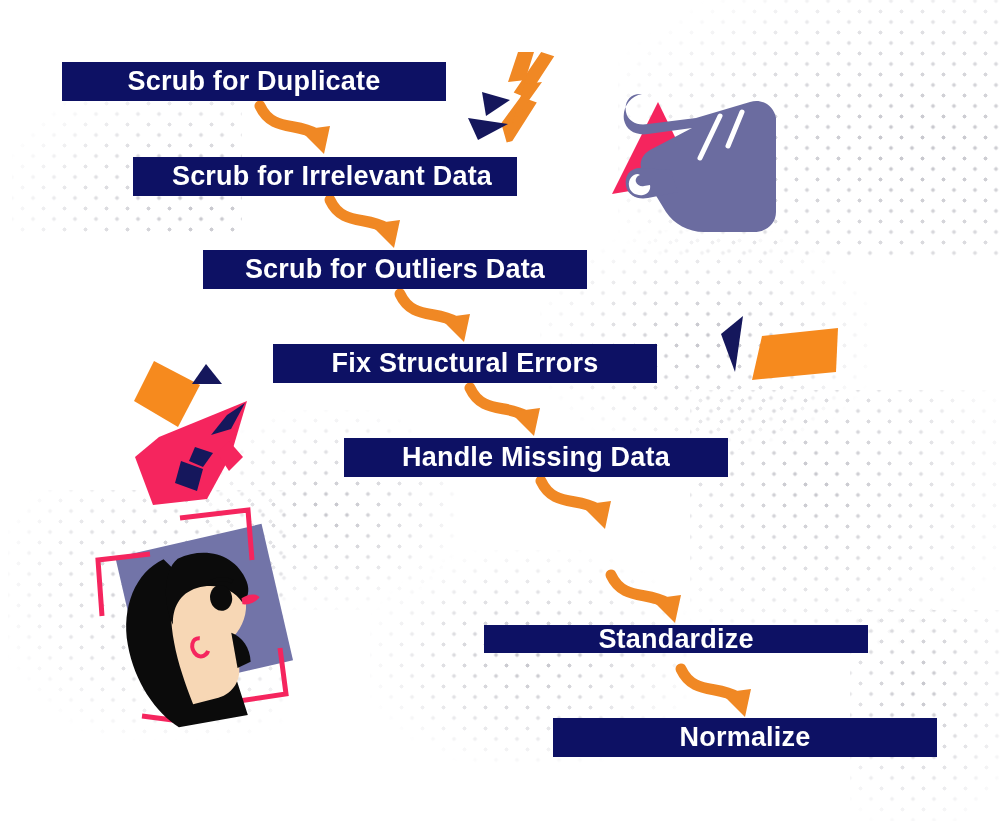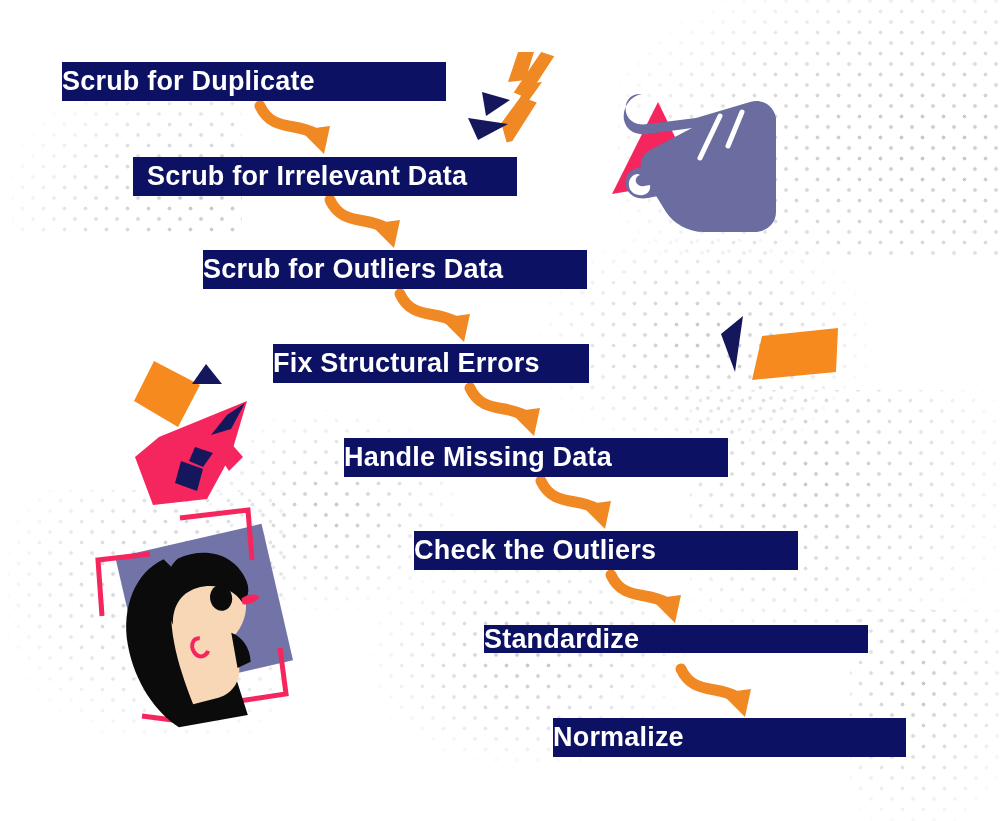--- a/index.html
+++ b/index.html
@@ -50,21 +50,21 @@
     mask-image: radial-gradient(ellipse at 40% 35%, #000 6%, rgba(0,0,0,.5) 45%, transparent 78%);
   }
 
   
   .step-box {
     position: absolute;
     background: #0d1164;
     color: #ffffff;
     display: flex;
     align-items: center;
-    justify-content: flex-start;
+    justify-content: center;
     font-weight: bold;
     letter-spacing: .2px;
     white-space: nowrap;
     box-sizing: border-box;
     z-index: 6;
   }
   .step-label {
     font-size: 27px;
     line-height: 1;
     font-weight: bold;
@@ -214,33 +214,30 @@
   </div>
 
   <div class="step-box" style="left:133px; top:157px; width:384px; height:39px;padding-left:14px;">
     <span class="step-label">Scrub for Irrelevant Data</span>
   </div>
 
   <div class="step-box" style="left:203px; top:250px; width:384px; height:39px;">
     <span class="step-label">Scrub for Outliers Data</span>
   </div>
 
-  <div class="step-box" style="left:273px; top:344px; width:316px; height:39px;">
+  <div class="step-box" style="left:273px; top:344px; width:384px; height:39px;">
     <span class="step-label">Fix Structural Errors</span>
   </div>
 
   <div class="step-box" style="left:344px; top:438px; width:384px; height:39px;">
     <span class="step-label">Handle Missing Data</span>
   </div>
 
-  <div class="step-box" style="left:414px; top:531px; width:384px; height:39px;">
-    <span class="step-label">Check the Outliers</span>
-  </div>
 
   <div class="step-box" style="left:484px; top:625px; width:384px; height:28px;">
     <span class="step-label">Standardize</span>
   </div>
 
-  <div class="step-box" style="left:553px; top:718px; width:353px; height:39px;">
+  <div class="step-box" style="left:553px; top:718px; width:384px; height:39px;">
     <span class="step-label">Normalize</span>
   </div>
 
 </div>
 
 </body></html>

